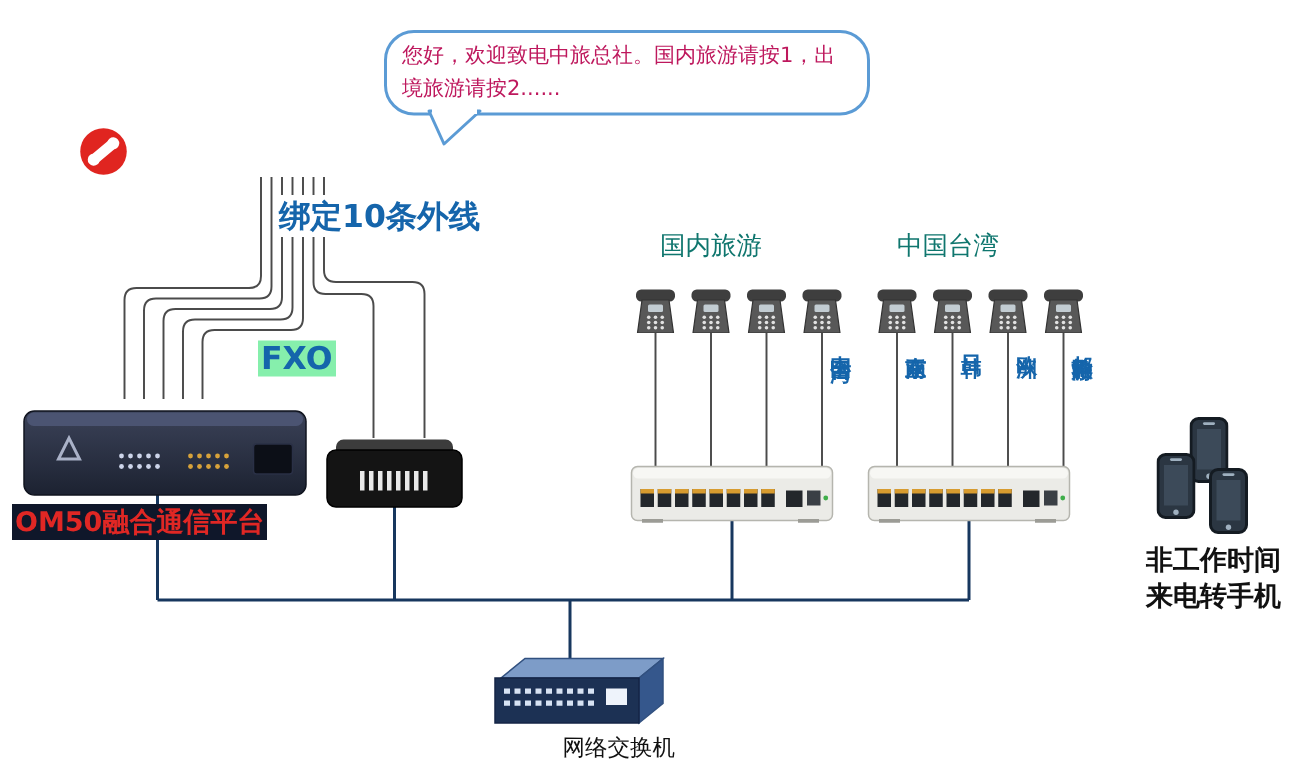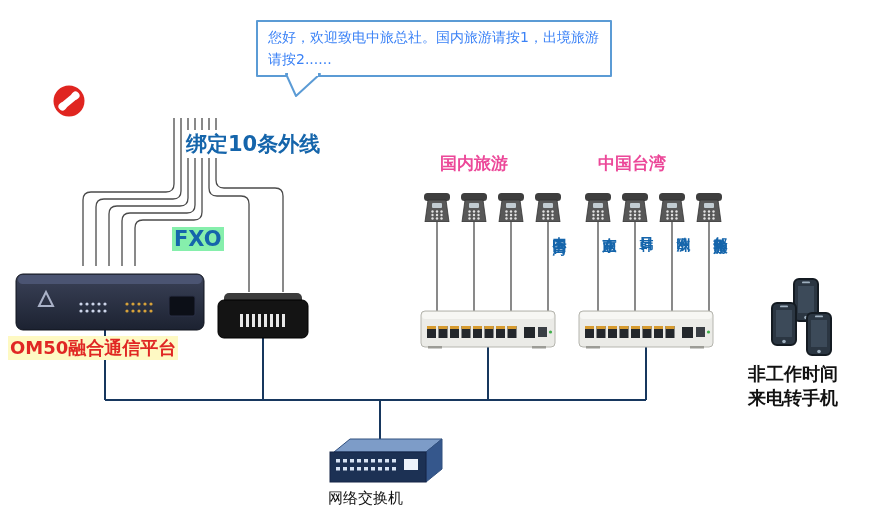--- a/index.html
+++ b/index.html
@@ -3,32 +3,32 @@
 <meta charset="utf-8">
 <style>
   *{margin:0;padding:0;box-sizing:border-box}
   html,body{background:#fff}
   body{font-family:"DejaVu Sans","Liberation Sans",sans-serif}
   #canvas{position:relative;width:869px;height:513px;background:#fff;overflow:hidden}
   .abs{position:absolute}
   #wires{position:absolute;left:0;top:0;z-index:1;pointer-events:none}
   .dev{position:absolute;z-index:2}
   .txt{position:absolute;z-index:3}
-  .bubble{left:256px;top:20px;width:356px;background:#fff;border:2px solid #5b9bd5;
-          border-radius:1px;padding:5px 10px;font-size:14px;line-height:1.55;color:#3b82f6;z-index:4}
+  .bubble{left:256px;top:20px;width:324px;background:#fff;border:2px solid #5b9bd5;
+          border-radius:20px;padding:5px 10px;font-size:14px;line-height:1.55;color:#be185d;z-index:4}
   .bubble-tail{position:absolute;left:26px;bottom:-23px}
   .hot-number{left:92px;top:83px;font-size:28px;font-weight:bold;color:#e02724;letter-spacing:1px}
   .bind-lines{left:183px;top:130px;font-size:21px;font-weight:bold;color:#1565ab;background:#fff;padding:0 3px}
   .fxo{left:172px;top:227px;font-size:21px;font-weight:bold;color:#1565ab;background:#86efac;padding:0 2px}
-  .om50-label{left:8px;top:336px;font-size:18px;font-weight:bold;color:#e02724;background:#fef9c3;padding:0 2px}
-  .grp-title{font-size:17px;font-weight:bold;color:#ec4899}
+  .om50-label{left:8px;top:336px;font-size:18px;font-weight:bold;color:#e02724;background:#0f172a;padding:0 2px}
+  .grp-title{font-size:17px;font-weight:normal;color:#0f766e}
   .vlabel{writing-mode:vertical-rl;text-orientation:upright;font-size:14px;font-weight:bold;
           color:#1565ab;line-height:1;letter-spacing:1px;background:#fff;z-index:3;position:absolute}
-  .mobile-note{left:748px;top:362px;width:122px;font-size:18px;font-weight:bold;color:#111;line-height:1.35}
-  .switch-label{left:328px;top:489px;width:122px;text-align:left;font-size:15px;color:#111}
+  .mobile-note{left:748px;top:362px;width:122px;text-align:center;font-size:18px;font-weight:bold;color:#111;line-height:1.35}
+  .switch-label{left:328px;top:489px;width:122px;text-align:right;font-size:15px;color:#111}
   .phone{position:absolute;z-index:2;width:30px;height:30px}
   .mob{position:absolute;z-index:2}
 </style>
 </head>
 <body>
 
 <div id="canvas">
 
   <svg id="wires" width="869" height="513">
 

